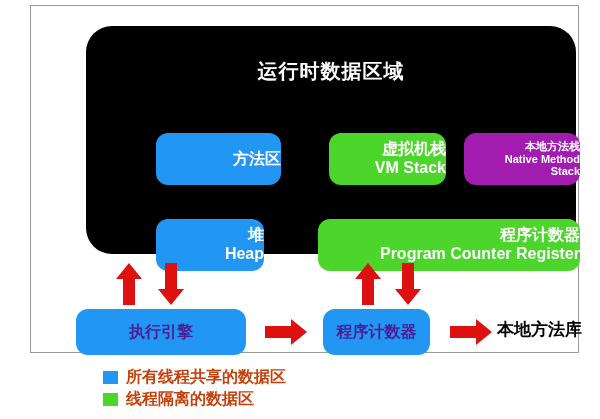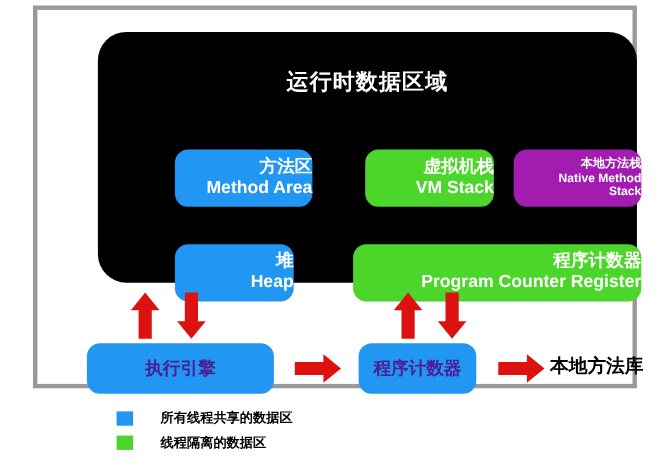--- a/index.html
+++ b/index.html
@@ -23,21 +23,21 @@
     background: #ffffff;
   }
 
   
   #frame {
     position: absolute;
     left: 30px;
     top: 5px;
     width: 549px;
     height: 348px;
-    border: 4px solid #be185d;
+    border: 1px solid #be185d;
     box-sizing: border-box;
     background: #ffffff;
   }
 
   
   #runtime-panel {
     position: absolute;
     left: 55px;
     top: 20px;
     width: 490px;
@@ -157,41 +157,39 @@
     height: 20px;
     margin-bottom: 2px;
   }
   .legend-swatch {
     width: 15px;
     height: 13px;
     margin-right: 8px;
     flex: 0 0 auto;
   }
   .legend-label {
-    font-size: 12px;
-    font-weight: bold;
-    color: #000000;
+    font-size: 16px;
+    font-weight: bold;
+    color: #c2410c;
     white-space: nowrap;
-    margin-left: 17px;
   }
 </style>
 </head>
 <body>
 
 <div id="canvas">
 
   <div id="frame" style="border-color: rgb(154, 154, 154);">
 
     <div id="runtime-panel" style="background: rgb(0, 0, 0);">
 
       <div id="panel-title">运行时数据区域</div>
 
       <div class="mbox" id="box-method-area" style="background: rgb(33, 150, 243);">
         <span class="cn">方法区</span>
-        <span class="en">Method Area</span>
       </div>
 
       <div class="mbox" id="box-vm-stack" style="background: rgb(76, 213, 42); padding-left: 28px;">
         <span class="cn">虚拟机栈</span>
         <span class="en">VM Stack</span>
       </div>
 
       <div class="mbox small" id="box-native-method-stack" style="background: #a21caf;">
         <span class="cn">本地方法栈</span>
         <span class="en">Native Method</span>

